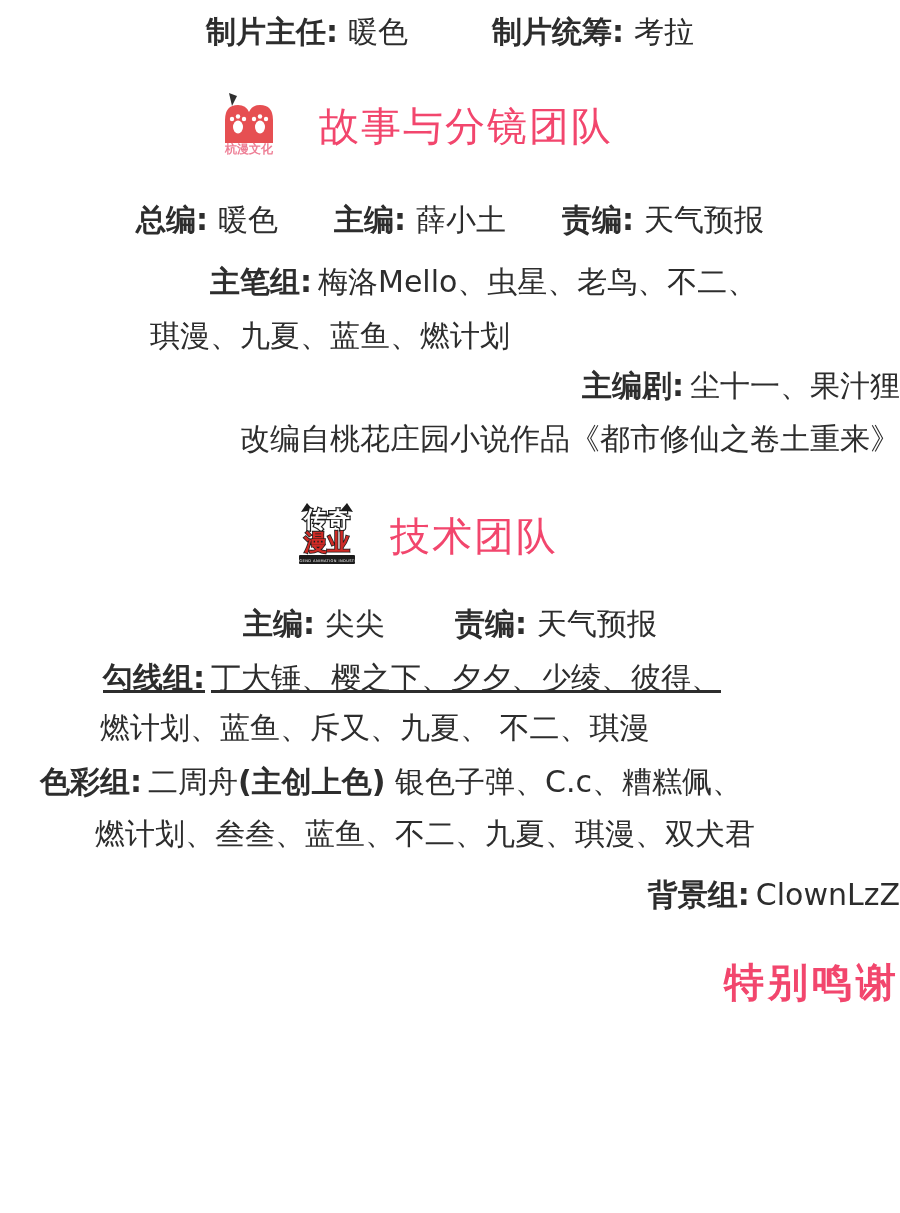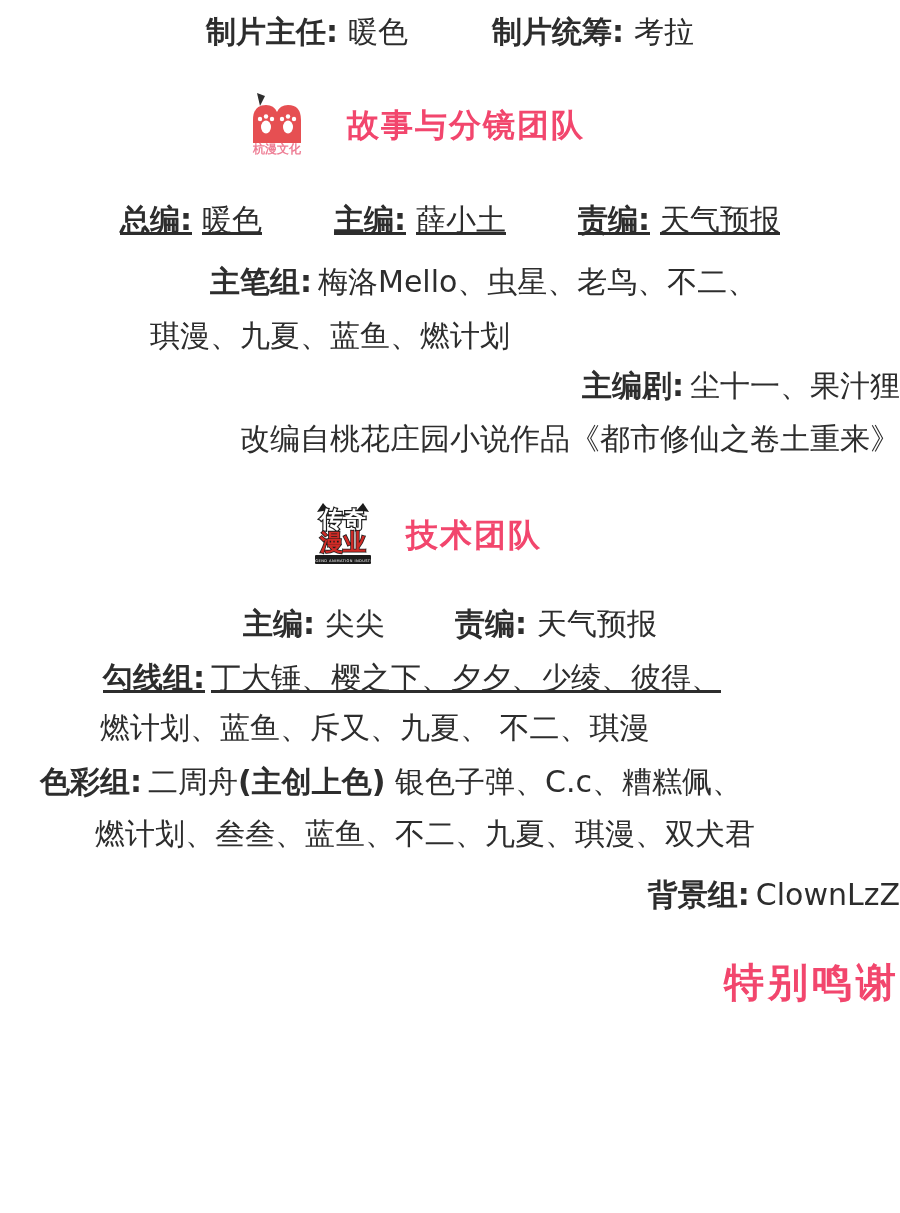--- a/index.html
+++ b/index.html
@@ -20,21 +20,21 @@
   .center { text-align:right; }
   .lbl { font-weight:800; margin-right:10px; }
   .lbl-tight { font-weight:800; margin-right:6px; }
   .boldseg { font-weight:800; }
   .flexrow { display:flex; justify-content:center; align-items:baseline; }
   .heading {
     position:absolute; left:0; width:900px;
     display:flex; align-items:center; justify-content:center;
   }
   .heading-title {
-    font-size:32px; font-weight:700; letter-spacing:2px;
+    font-size:40px; font-weight:400; letter-spacing:2px;
     color:var(--accent);
   }
   .h3-title {
     font-size:40px; font-weight:800; letter-spacing:4px;
     color:var(--accent);
   }
   .hist { font-size:29px; }
   .watermark {
     position:absolute; font-size:30px; font-weight:500;
     color:#ebebeb; letter-spacing:2px;
@@ -67,21 +67,21 @@
         <ellipse cx="39" cy="34" rx="5" ry="6.5" fill="#ffffff"></ellipse>
         <circle cx="33" cy="26" r="2.2" fill="#ffffff"></circle>
         <circle cx="39" cy="23.5" r="2.2" fill="#ffffff"></circle>
         <circle cx="45" cy="26" r="2.2" fill="#ffffff"></circle>
         <text x="28" y="60" font-size="12" font-weight="bold" fill="#ee7e95" text-anchor="middle">杭漫文化</text>
       </svg>
     </span>
     <span class="heading-title">故事与分镜团队</span>
   </div>
 
-  <div class="line flexrow" style="top:200px; gap:72px;text-decoration:underline;">
+  <div class="line flexrow" style="top:200px; gap:56px;">
     <span>
       <span class="lbl">总编:</span><span>暖色</span>
     </span>
     <span>
       <span class="lbl">主编:</span><span>薛小土</span>
     </span>
     <span>
       <span class="lbl">责编:</span><span>天气预报</span>
     </span>
   </div>

